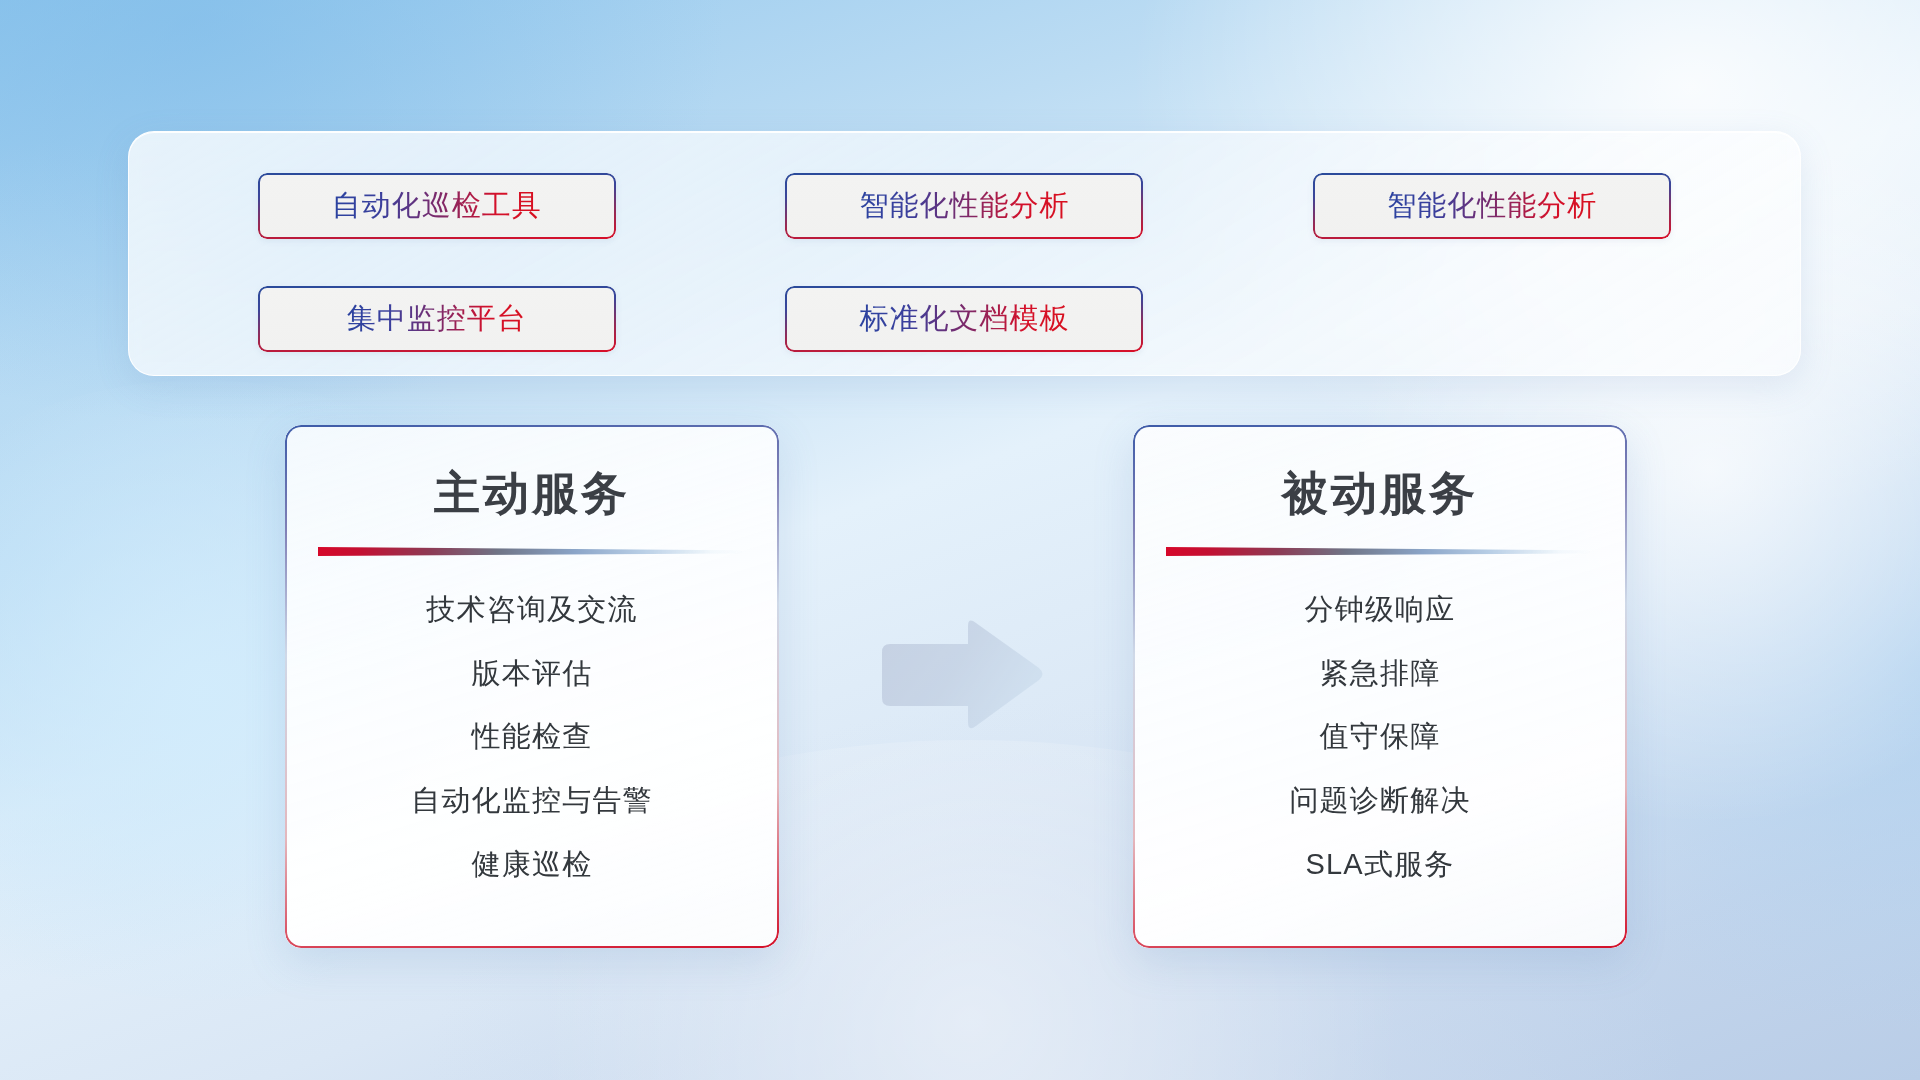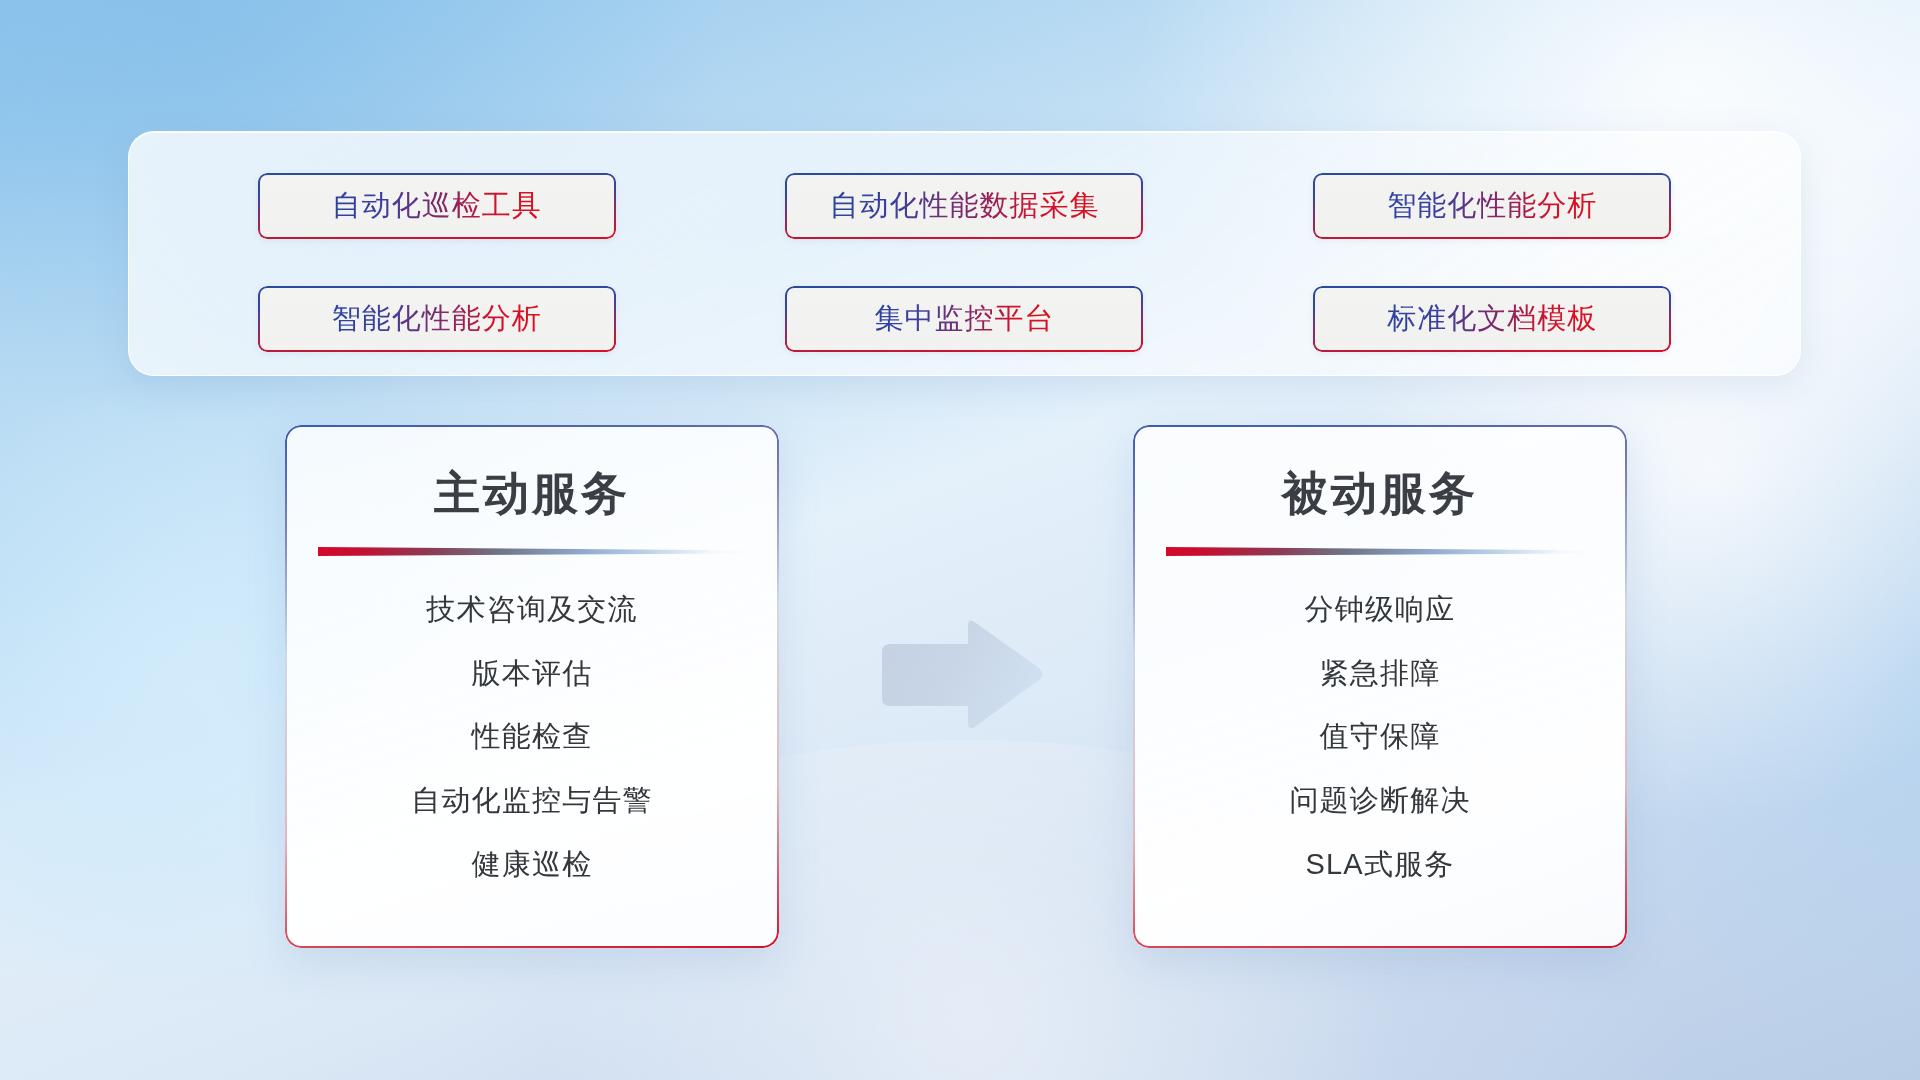--- a/index.html
+++ b/index.html
@@ -180,23 +180,20 @@
   <div class="blob blob-b"></div>
   <div class="blob blob-c"></div>
 
   <div class="top-panel">
     <div class="pill-grid">
 
       <div class="pill">
         <span class="pill-text">自动化巡检工具</span>
       </div>
 
-      <div class="pill">
-        <span class="pill-text">自动化性能数据采集</span>
-      </div>
 
       <div class="pill">
         <span class="pill-text">智能化性能分析</span>
       </div>
 
       <div class="pill">
         <span class="pill-text">智能化性能分析</span>
       </div>
 
       <div class="pill">

